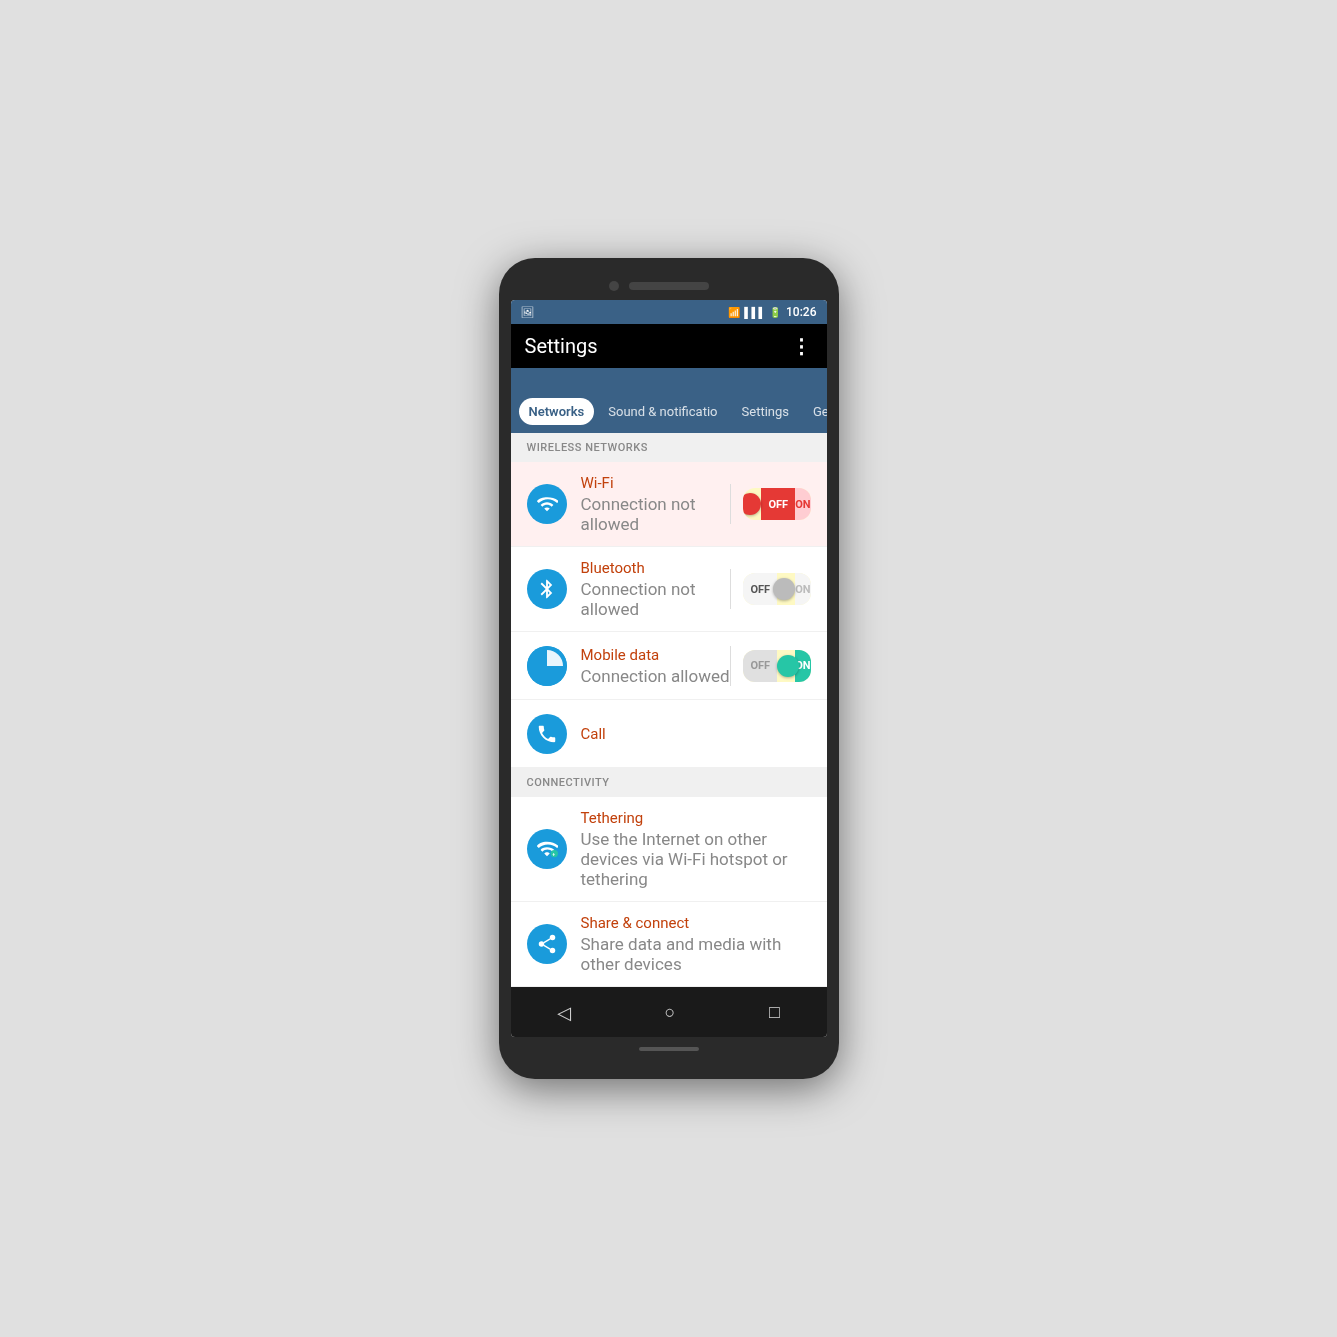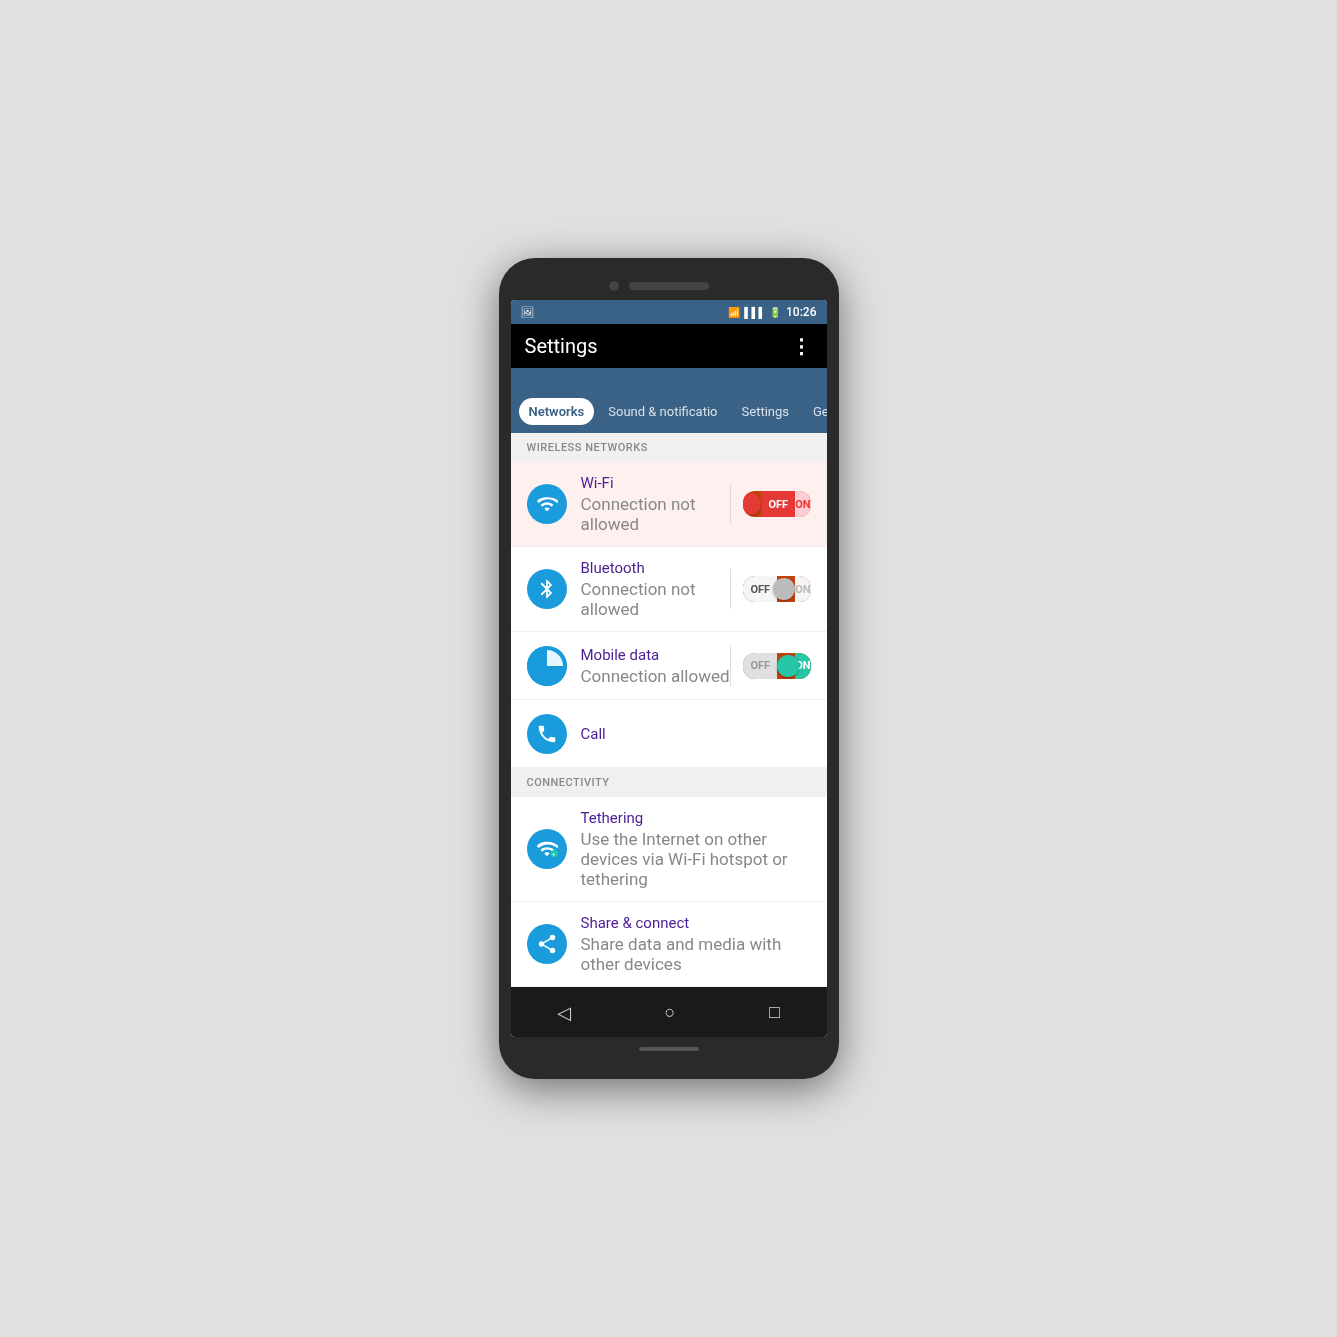--- a/index.html
+++ b/index.html
@@ -176,21 +176,21 @@
       height: 22px;
       fill: white;
     }
 
     .setting-text {
       flex: 1;
     }
 
     .setting-title {
       font-size: 15px;
-      color: #4c1d95;
+      color: #c2410c;
       font-weight: 400;
     }
 
     .setting-subtitle {
       font-size: 17px;
       color: #888;
       margin-top: 2px;
     }
 
     
@@ -202,24 +202,24 @@
     .toggle-divider {
       width: 1px;
       height: 40px;
       background: #ddd;
       margin-right: 12px;
     }
 
     .toggle {
       display: flex;
       align-items: center;
-      background: #c2410c;
+      background: #fef9c3;
       border-radius: 12px;
       overflow: hidden;
-      height: 26px;
+      height: 32px;
       cursor: pointer;
     }
 
     .toggle-off {
       padding: 0 7px;
       font-size: 11px;
       font-weight: 700;
       height: 100%;
       display: flex;
       align-items: center;

